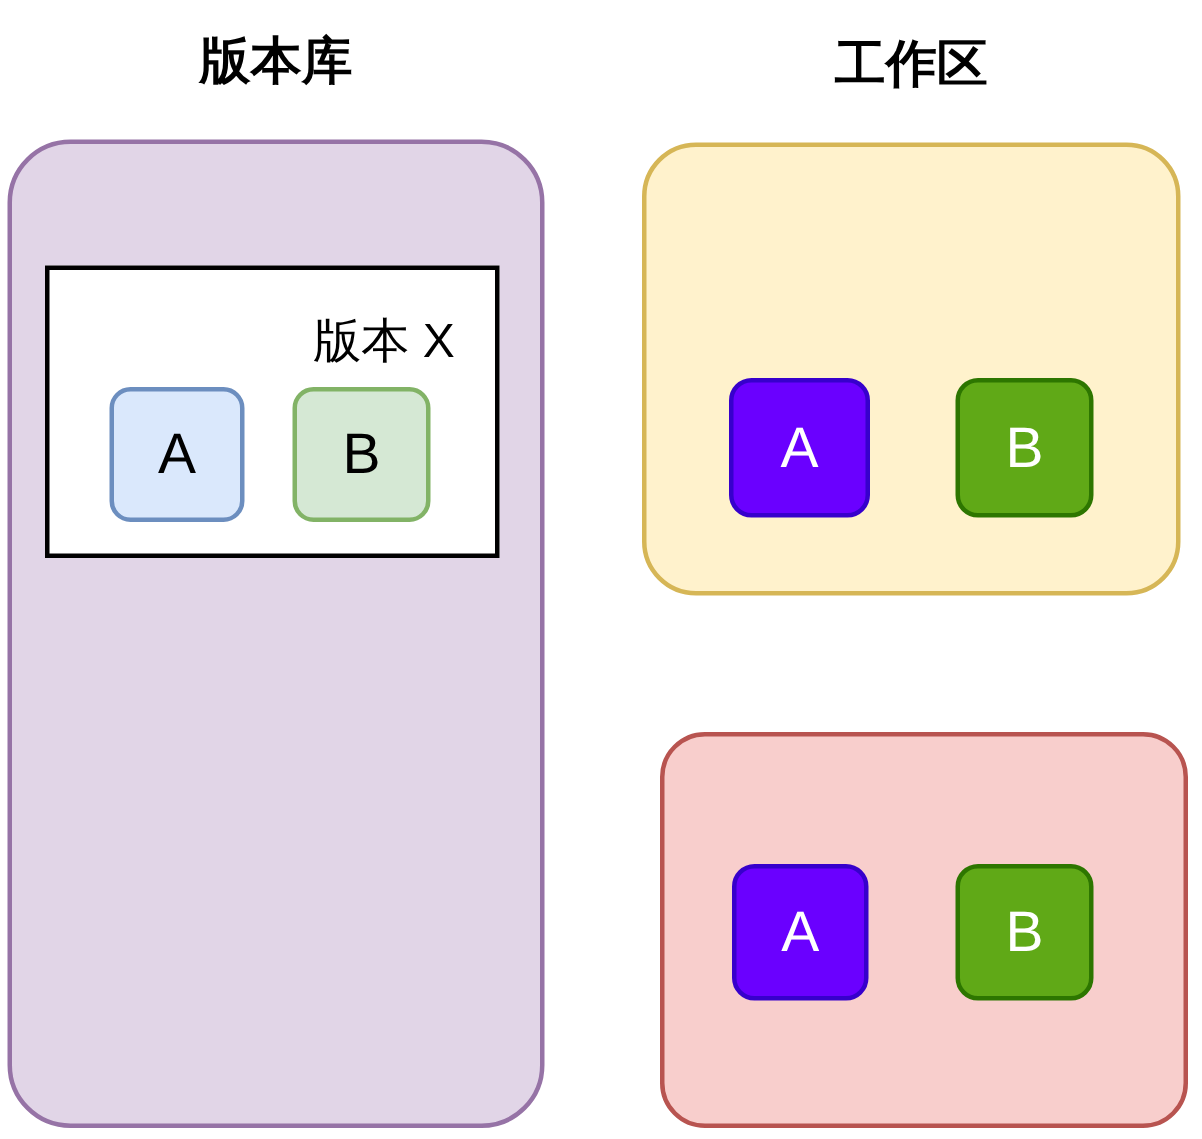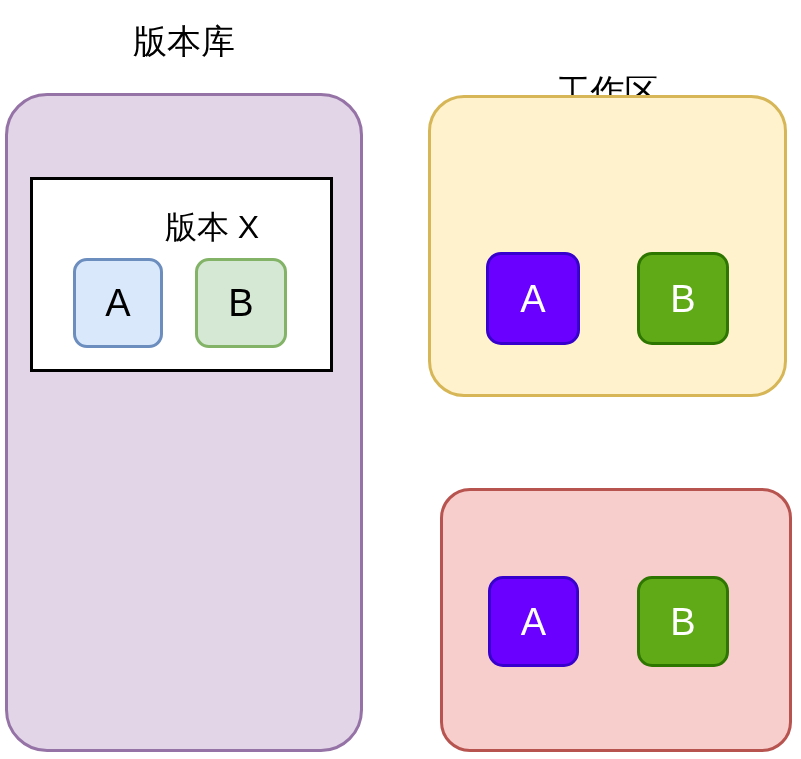--- a/index.html
+++ b/index.html
@@ -10,48 +10,49 @@
     background: #ffffff;
     font-family: "Liberation Sans", "DejaVu Sans", sans-serif;
     color: #000000;
     overflow: hidden;
   }
   .area-title {
     position: absolute;
     text-align: center;
     font-size: 34px;
     line-height: 1.15;
-    font-weight: 400;
+    font-weight: 700;
     color: #000000;
   }
   .container {
     position: absolute;
     box-sizing: border-box;
     border: 3px solid transparent;
   }
   .repo-title    { left: 5px;   width: 358px; top: 22px; }
-  .work-title    { left: 428px; width: 359px; top: 24px; margin-top: 48px; }
+  .work-title    { left: 428px; width: 359px; top: 24px; }
   .stage-title   { left: 440px; width: 352px; top: 414px; }
 
   .repo-container  { left: 5px;   top: 93px;  width: 358px; height: 659px; border-radius: 42px; }
   .work-container  { left: 428px; top: 95px;  width: 359px; height: 302px; border-radius: 36px; }
   .stage-container { left: 440px; top: 488px; width: 352px; height: 264px; border-radius: 30px; }
 
   .version-box {
     position: absolute;
     left: 30px; top: 177px; width: 303px; height: 195px;
     box-sizing: border-box;
     border: 3px solid #000000;
   }
   .version-title {
     position: absolute;
     left: 30px; top: 209px; width: 364px;
     text-align: center;
     font-size: 32px;
     line-height: 1.15;
+    padding-left: 44px;
   }
   .file {
     position: absolute;
     box-sizing: border-box;
     border: 3px solid transparent;
     border-radius: 15px;
     display: flex;
     align-items: center;
     justify-content: center;
     font-size: 38px;

